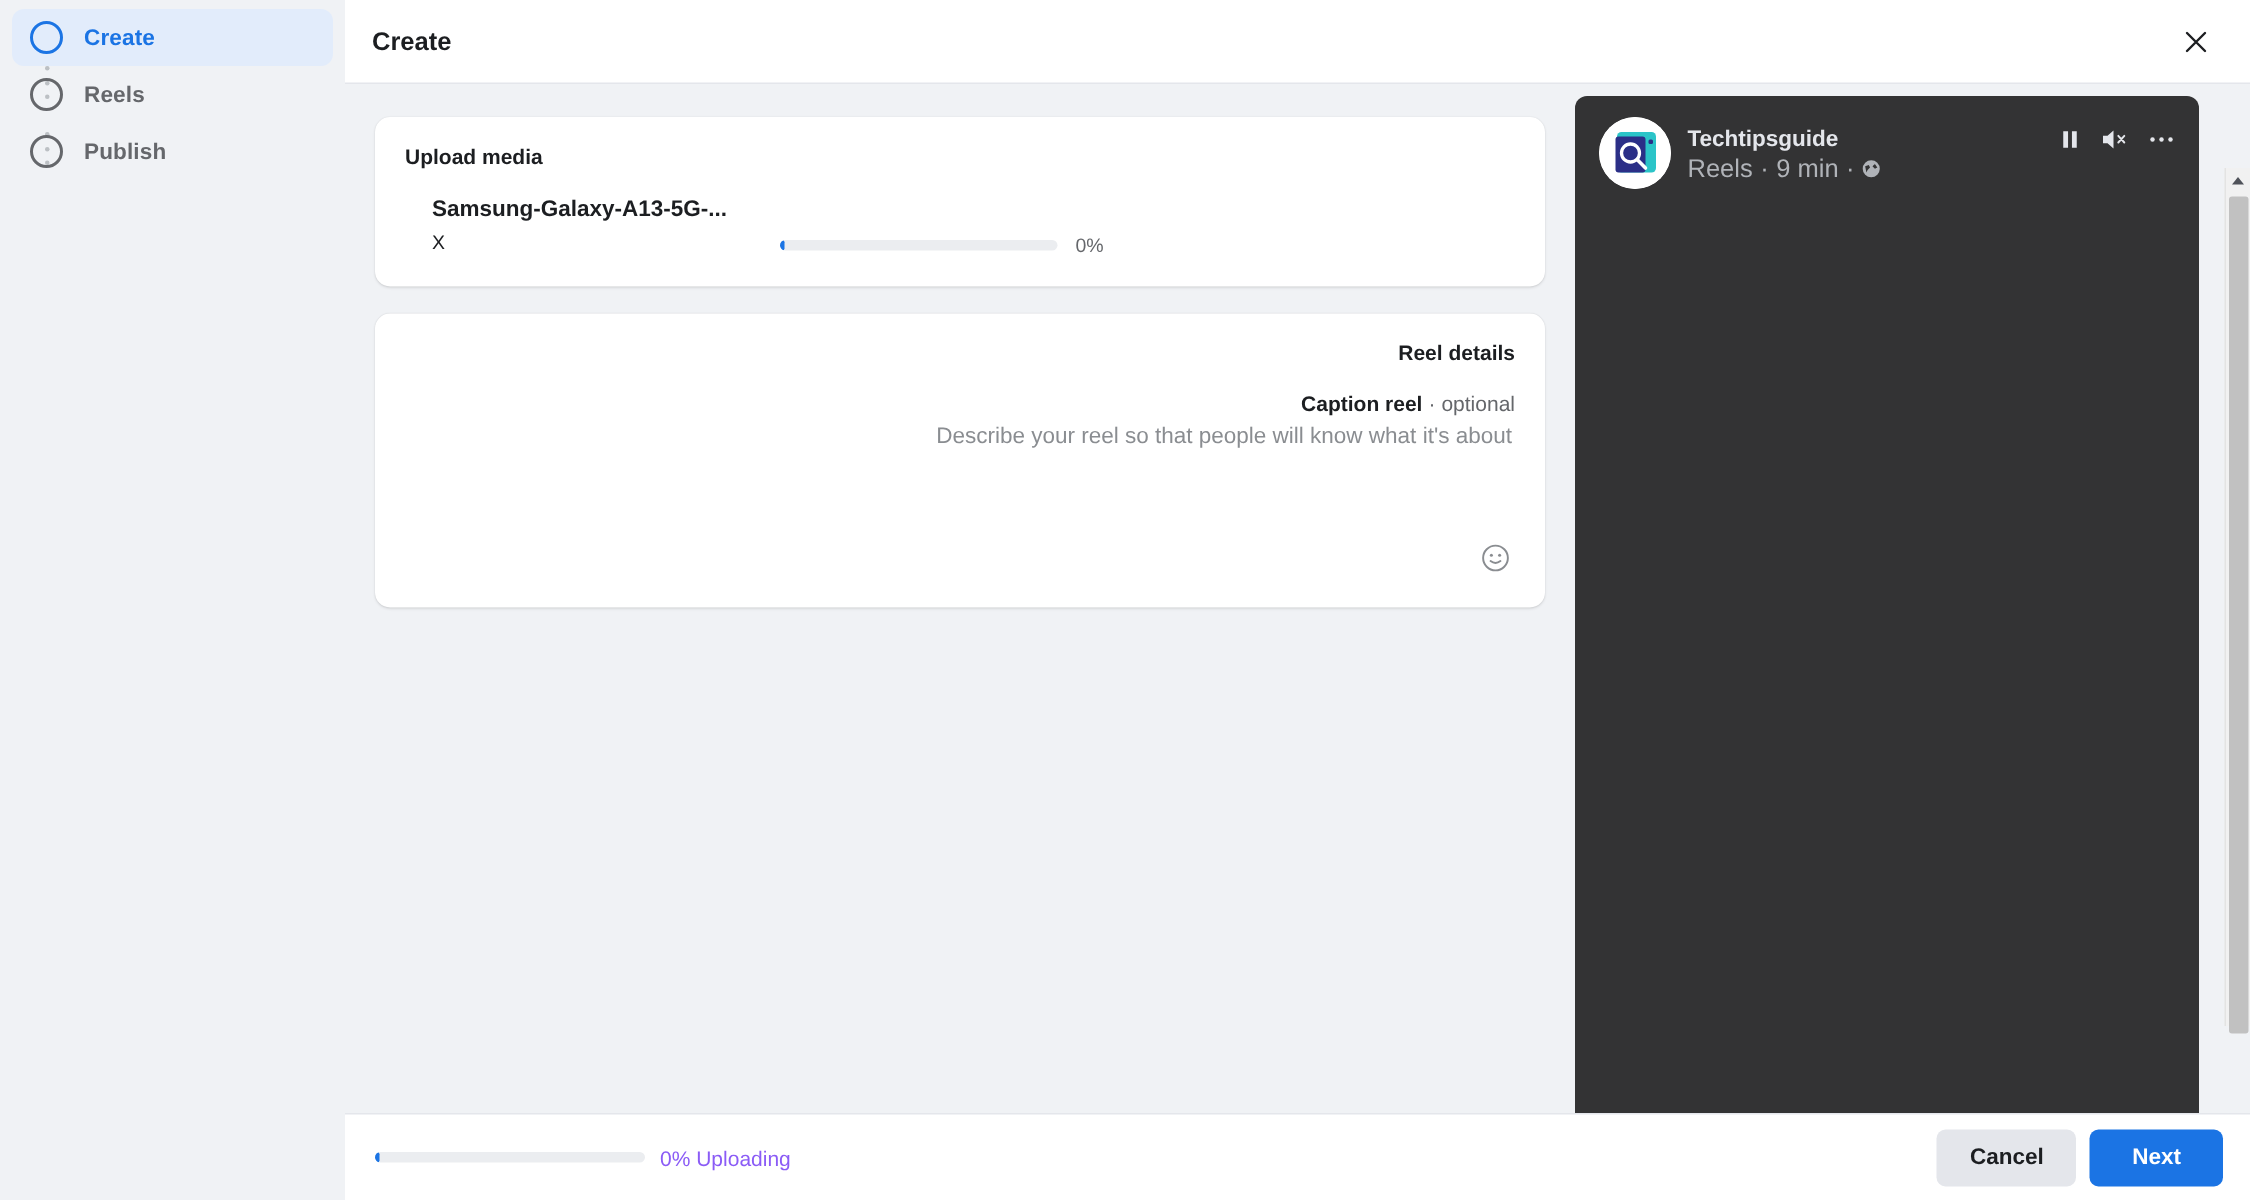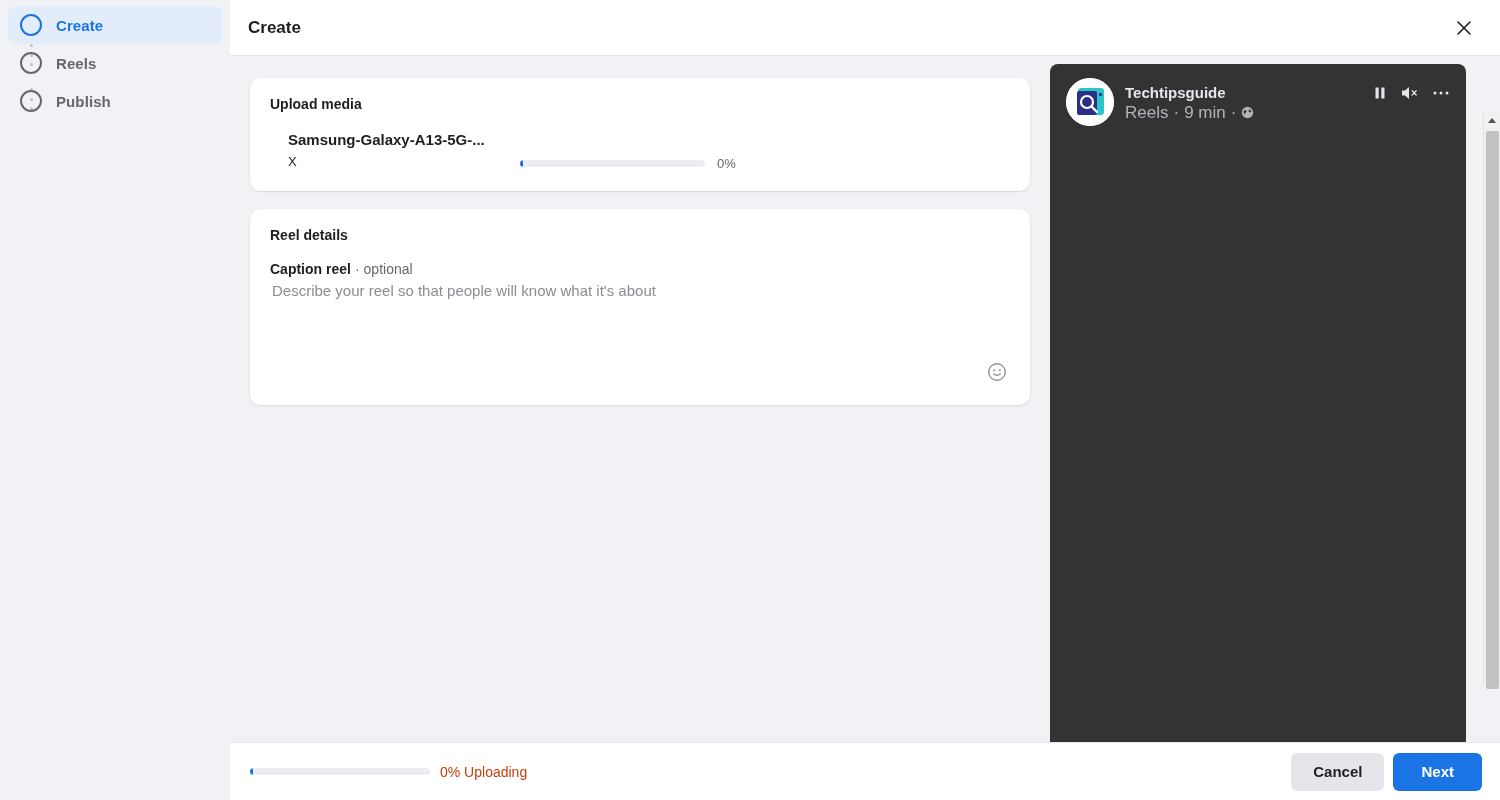--- a/index.html
+++ b/index.html
@@ -142,21 +142,21 @@
     padding: 22px 20px 0 20px;
     overflow: hidden;
   }
 
   .card {
     background: #ffffff;
     border-radius: 10px;
     box-shadow: 0 1px 2px rgba(0,0,0,.10), 0 0 1px rgba(0,0,0,.08);
     padding: 18px 20px 20px 20px;
   }
-  .card + .card { margin-top: 18px; }
+  .card + .card { margin-top: 18px; text-align: right; }
 
   .card-title {
     font-size: 14px;
     font-weight: 700;
     color: #1c1e21;
     margin: 0 0 18px 0;
   }
 
   
   .upload-row {
@@ -327,21 +327,21 @@
     overflow: hidden;
   }
   .footer-fill {
     height: 100%;
     background: #1b74e4;
     border-radius: 4px;
     width: 1.5%;
   }
   .footer-status {
     font-size: 14px;
-    color: #c2410c;
+    color: #8b5cf6;
   }
   .footer-btns {
     margin-left: auto;
     display: flex;
     align-items: flex-end;
     gap: 9px;
   }
   .btn {
     border: none;
     border-radius: 6px;

